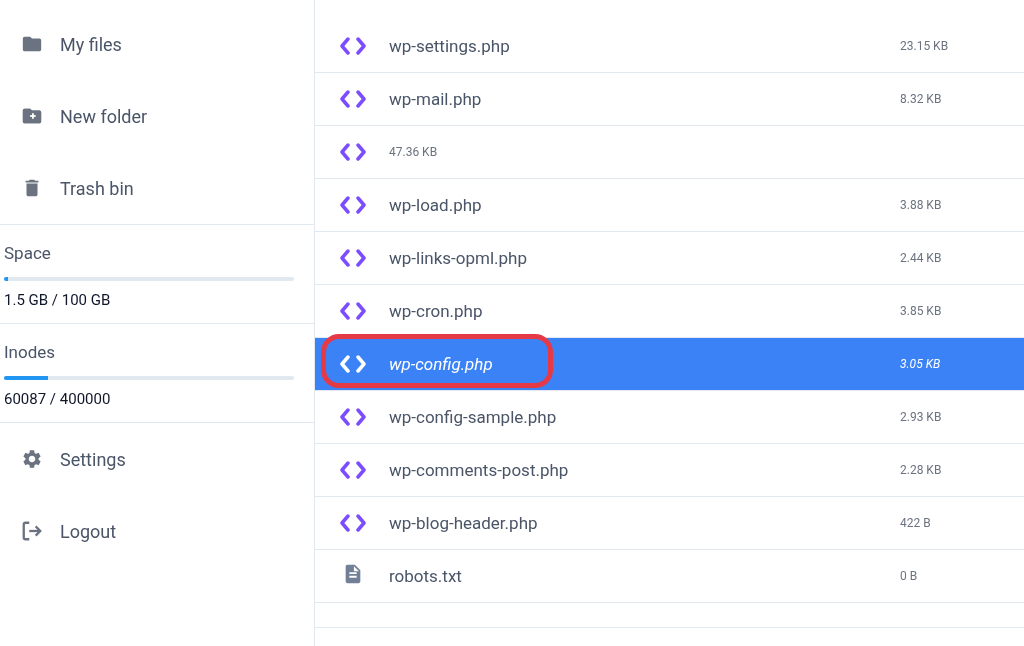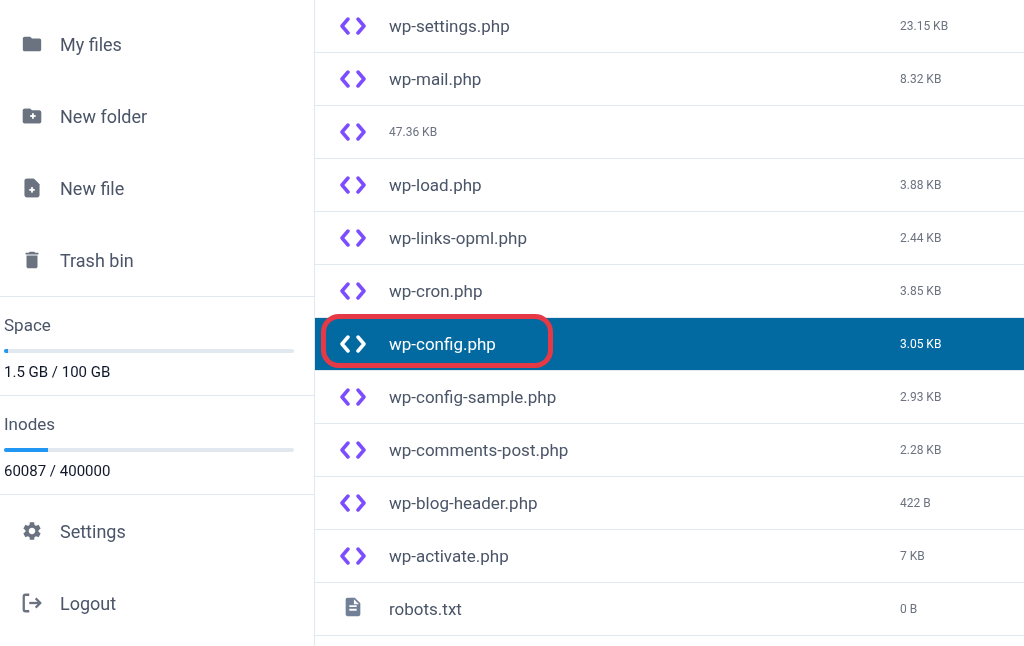--- a/index.html
+++ b/index.html
@@ -71,34 +71,36 @@
     }
     
     .stats-value {
       font-size: 15px;
       color: #0f172a;
     }
     
     .content {
       flex: 1;
       overflow-y: auto;
+      margin-top: 20px;
     }
     
     .file-row {
       display: flex;
       align-items: center;
       padding: 12px 24px;
       border-bottom: 1px solid #e2e8f0;
       cursor: pointer;
       position: relative;
     }
     
     .file-row.selected {
-      background: #0369a1;
+      background: #3b82f6;
       color: #ffffff;
+      font-style: italic;
     }
     
     .highlight-wrapper {
       position: relative;
     }
     
     .highlight-box {
       position: absolute;
       left: 6px;
       top: -4px;
@@ -169,31 +171,20 @@
       <svg width="22" height="22" viewBox="0 0 24 24" fill="#6b7280">
           <path d="M20 6h-8l-2-2H4c-1.1 0-2 .9-2 2v12c0 1.1.9 2 2 2h16c1.1 0 2-.9 2-2V8c0-1.1-.9-2-2-2zm-1 8h-3v3h-2v-3h-3v-2h3V9h2v3h3v2z" fill="#6b7280"></path>
           <path d="M20 6h-8l-2-2H4c-1.1 0-2 .9-2 2v12c0 1.1.9 2 2 2h16c1.1 0 2-.9 2-2V8c0-1.1-.9-2-2-2z" fill="#6b7280"></path>
           <rect x="10" y="11" width="6" height="2" fill="#fff"></rect>
           <rect x="12" y="9" width="2" height="6" fill="#fff"></rect>
         </svg>
     </span>
     <span>New folder</span>
   </div>
 
-  <div class="nav-item">
-    <span class="icon-wrapper">
-      <svg width="22" height="22" viewBox="0 0 24 24" fill="#6b7280">
-          <path d="M14 2H6c-1.1 0-2 .9-2 2v16c0 1.1.9 2 2 2h12c1.1 0 2-.9 2-2V8l-6-6zm-1 7V3.5L18.5 9H13zm-2 5v-2h2v2h2v2h-2v2h-2v-2H9v-2h2z" fill="#6b7280"></path>
-          <path d="M14 2H6c-1.1 0-2 .9-2 2v16c0 1.1.9 2 2 2h12c1.1 0 2-.9 2-2V8l-6-6z"></path>
-          <rect x="9" y="13" width="6" height="2" fill="#fff"></rect>
-          <rect x="11" y="11" width="2" height="6" fill="#fff"></rect>
-        </svg>
-    </span>
-    <span>New file</span>
-  </div>
 
   <div class="nav-item">
     <span class="icon-wrapper">
       <svg width="22" height="22" viewBox="0 0 24 24" fill="#6b7280">
           <path d="M6 19c0 1.1.9 2 2 2h8c1.1 0 2-.9 2-2V7H6v12zM19 4h-3.5l-1-1h-5l-1 1H5v2h14V4z"></path>
         </svg>
     </span>
     <span>Trash bin</span>
   </div>
 
@@ -373,34 +364,20 @@
             </svg>
           </div>
         </div>
         <div class="file-name">wp-blog-header.php</div>
         <div class="file-size">422 B</div>
       </div>
     </div>
     <div class="highlight-wrapper">
       <div class="file-row">
         <div class="file-icon-wrapper">
-          <div class="code-icon purple">
-            <svg width="26" height="20" viewBox="0 0 26 20">
-              <path d="M8 3 L2 10 L8 17" stroke="currentColor" stroke-width="3.5" fill="none" stroke-linecap="round" stroke-linejoin="round"></path>
-              <path d="M18 3 L24 10 L18 17" stroke="currentColor" stroke-width="3.5" fill="none" stroke-linecap="round" stroke-linejoin="round"></path>
-            </svg>
-          </div>
-        </div>
-        <div class="file-name">wp-activate.php</div>
-        <div class="file-size">7 KB</div>
-      </div>
-    </div>
-    <div class="highlight-wrapper">
-      <div class="file-row">
-        <div class="file-icon-wrapper">
           <div class="gray"><svg width="22" height="26" viewBox="0 0 24 24" fill="#718096">
               <path d="M14 2H6c-1.1 0-2 .9-2 2v16c0 1.1.9 2 2 2h12c1.1 0 2-.9 2-2V8l-6-6zm2 14H8v-2h8v2zm0-4H8v-2h8v2zm-3-5V3.5L18.5 9H13z"></path>
             </svg></div>
         </div>
         <div class="file-name">robots.txt</div>
         <div class="file-size">0 B</div>
       </div>
     </div>
     <div class="highlight-wrapper">
       <div class="file-row"></div>

